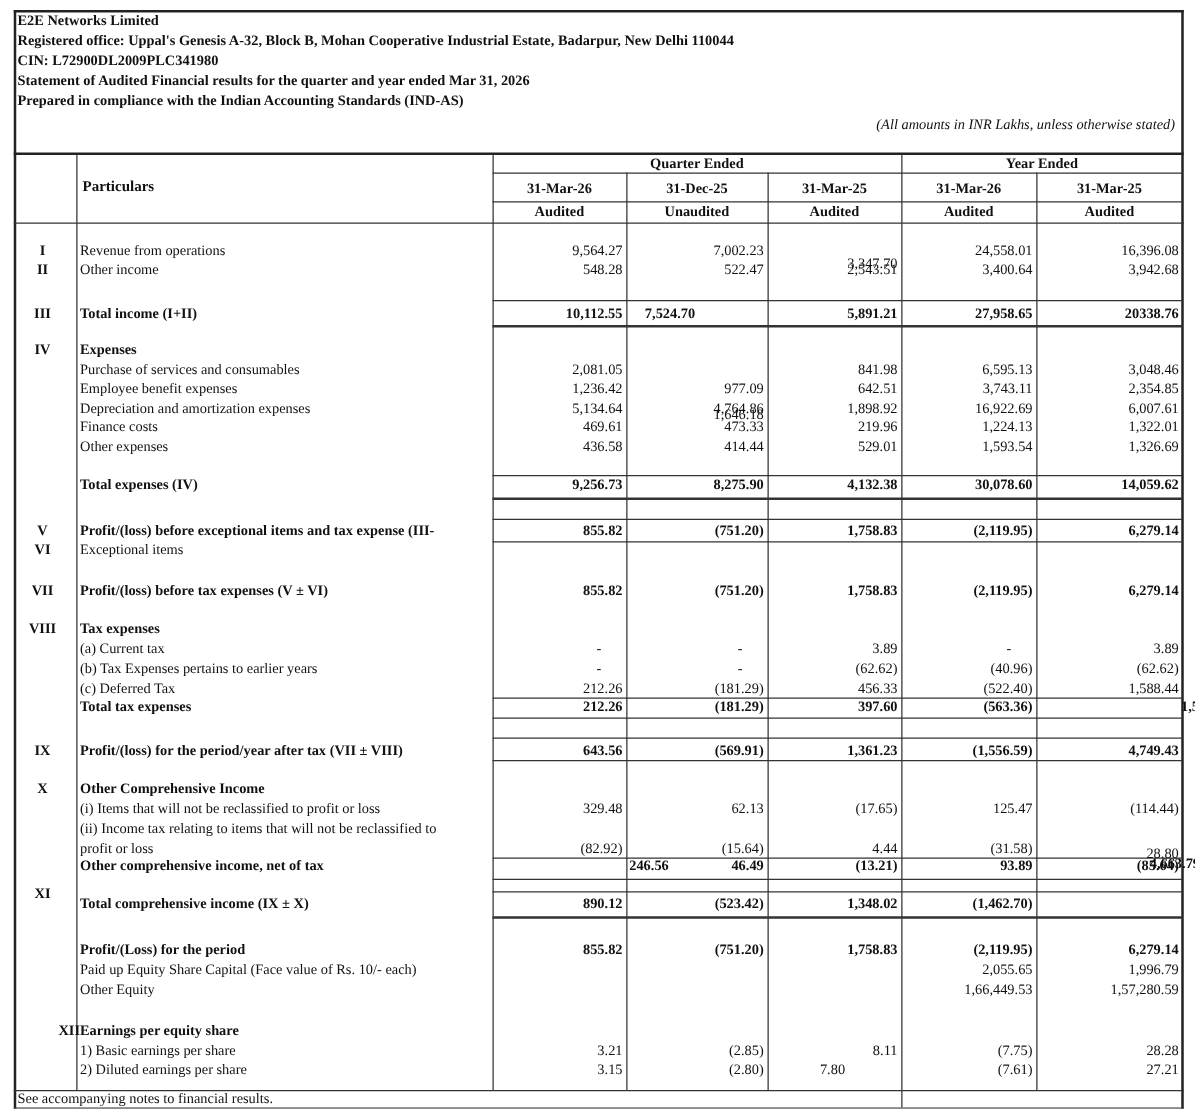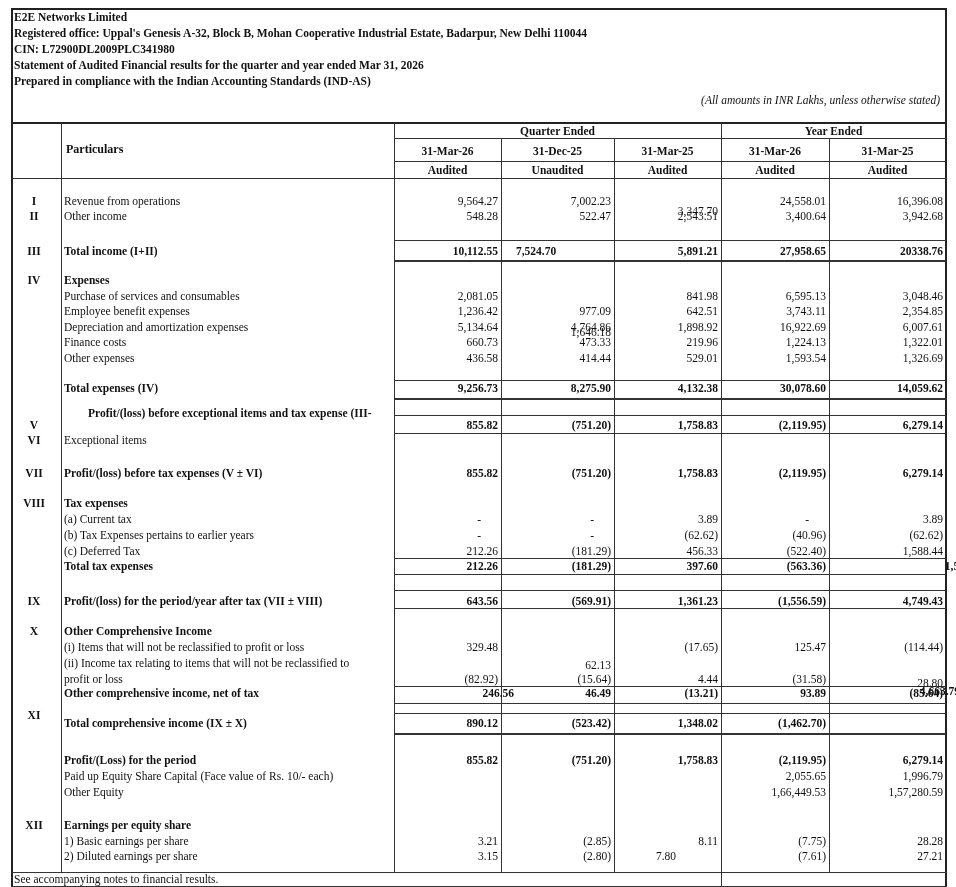--- a/index.html
+++ b/index.html
@@ -122,39 +122,39 @@
       <div class="num" style="left: 614px; width: 104px; top: 304px;">642.51</div>
       <div class="num" style="left: 721px; width: 105px; top: 304px;">3,743.11</div>
       <div class="num" style="left: 829px; width: 114px; top: 304px;">2,354.85</div>
       <div class="txt" style="left: 64px; top: 320px;">Depreciation and amortization expenses</div>
       <div class="num" style="left: 394px; width: 104px; top: 320px;">5,134.64</div>
       <div class="num" style="left: 501px; width: 110px; top: 320px;">4,764.86</div>
       <div class="num" style="left: 614px; width: 104px; top: 320px;">1,898.92</div>
       <div class="num" style="left: 721px; width: 105px; top: 320px;">16,922.69</div>
       <div class="num" style="left: 829px; width: 114px; top: 320px;">6,007.61</div>
       <div class="txt" style="left: 64px; top: 335px;">Finance costs</div>
-      <div class="num" style="left: 394px; width: 104px; top: 335px;">660.73</div>
+      <div class="num" style="left: 394px; width: 104px; top: 335px;">469.61</div>
       <div class="num" style="left: 501px; width: 110px; top: 335px;">473.33</div>
       <div class="num" style="left: 614px; width: 104px; top: 335px;">219.96</div>
       <div class="num" style="left: 721px; width: 105px; top: 335px;">1,224.13</div>
       <div class="num" style="left: 829px; width: 114px; top: 335px;">1,322.01</div>
       <div class="txt" style="left: 64px; top: 351px;">Other expenses</div>
       <div class="num" style="left: 394px; width: 104px; top: 351px;">436.58</div>
       <div class="num" style="left: 501px; width: 110px; top: 351px;">414.44</div>
       <div class="num" style="left: 614px; width: 104px; top: 351px;">529.01</div>
       <div class="num" style="left: 721px; width: 105px; top: 351px;">1,593.54</div>
       <div class="num" style="left: 829px; width: 114px; top: 351px;">1,326.69</div>
       <div class="txt b" style="left: 64px; top: 381px;">Total expenses (IV)</div>
       <div class="num b" style="left: 394px; width: 104px; top: 381px;">9,256.73</div>
       <div class="num b" style="left: 501px; width: 110px; top: 381px;">8,275.90</div>
       <div class="num b" style="left: 614px; width: 104px; top: 381px;">4,132.38</div>
       <div class="num b" style="left: 721px; width: 105px; top: 381px;">30,078.60</div>
       <div class="num b" style="left: 829px; width: 114px; top: 381px;">14,059.62</div>
       <div class="roman" style="left: 4px; top: 418px;">V</div>
-      <div class="txt b" style="left: 64px; top: 406px; margin-left: 24px;">Profit/(loss) before exceptional items and tax expense (III-</div>
+      <div class="txt b" style="left: 64px; top: 418px;">Profit/(loss) before exceptional items and tax expense (III-</div>
       <div class="num b" style="left: 394px; width: 104px; top: 418px;">855.82</div>
       <div class="num b" style="left: 501px; width: 110px; top: 418px;">(751.20)</div>
       <div class="num b" style="left: 614px; width: 104px; top: 418px;">1,758.83</div>
       <div class="num b" style="left: 721px; width: 105px; top: 418px;">(2,119.95)</div>
       <div class="num b" style="left: 829px; width: 114px; top: 418px;">6,279.14</div>
       <div class="roman" style="left: 4px; top: 433px;">VI</div>
       <div class="txt" style="left: 64px; top: 433px; text-align: right;">Exceptional items</div>
       <div class="roman" style="left: 4px; top: 466px;">VII</div>
       <div class="txt b" style="left: 64px; top: 466px;">Profit/(loss) before tax expenses (V ± VI)</div>
       <div class="num b" style="left: 394px; width: 104px; top: 466px;">855.82</div>
@@ -192,33 +192,33 @@
       <div class="txt b" style="left: 64px; top: 594px;">Profit/(loss) for the period/year after tax (VII ± VIII)</div>
       <div class="num b" style="left: 394px; width: 104px; top: 594px;">643.56</div>
       <div class="num b" style="left: 501px; width: 110px; top: 594px;">(569.91)</div>
       <div class="num b" style="left: 614px; width: 104px; top: 594px;">1,361.23</div>
       <div class="num b" style="left: 721px; width: 105px; top: 594px;">(1,556.59)</div>
       <div class="num b" style="left: 829px; width: 114px; top: 594px;">4,749.43</div>
       <div class="roman" style="left: 4px; top: 624px;">X</div>
       <div class="txt b" style="left: 64px; top: 624px;">Other Comprehensive Income</div>
       <div class="txt" style="left: 64px; top: 640px;">(i) Items that will not be reclassified to profit or loss</div>
       <div class="num" style="left: 394px; width: 104px; top: 640px;">329.48</div>
-      <div class="num" style="left: 501px; width: 110px; top: 640px; margin-top: 18px;">62.13</div>
+      <div class="num" style="left: 501px; width: 110px; top: 640px;">62.13</div>
       <div class="num" style="left: 614px; width: 104px; top: 640px;">(17.65)</div>
       <div class="num" style="left: 721px; width: 105px; top: 640px;">125.47</div>
       <div class="num" style="left: 829px; width: 114px; top: 640px;">(114.44)</div>
       <div class="txt" style="left: 64px; top: 656px;">(ii) Income tax relating to items that will not be reclassified to</div>
       <div class="txt" style="left: 64px; top: 672px;">profit or loss</div>
       <div class="num" style="left: 394px; width: 104px; top: 672px;">(82.92)</div>
       <div class="num" style="left: 501px; width: 110px; top: 672px;">(15.64)</div>
       <div class="num" style="left: 614px; width: 104px; top: 672px;">4.44</div>
       <div class="num" style="left: 721px; width: 105px; top: 672px;">(31.58)</div>
       <div class="num" style="left: 829px; width: 114px; top: 676px;">28.80</div>
       <div class="txt b" style="left: 64px; top: 686px;">Other comprehensive income, net of tax</div>
-      <div class="num b" style="left: 386px; width: 104px; top: 686px; padding-left: 24px;">246.56</div>
+      <div class="num b" style="left: 407px; width: 104px; top: 686px; padding-left: 24px;">246.56</div>
       <div class="num b" style="left: 501px; width: 110px; top: 686px;">46.49</div>
       <div class="num b" style="left: 614px; width: 104px; top: 686px;">(13.21)</div>
       <div class="num b" style="left: 721px; width: 105px; top: 686px;">93.89</div>
       <div class="num b" style="left: 829px; width: 114px; top: 686px;">(85.64)</div>
       <div class="roman" style="left: 4px; top: 708px;">XI</div>
       <div class="txt b" style="left: 64px; top: 716px;">Total comprehensive income (IX ± X)</div>
       <div class="num b" style="left: 394px; width: 104px; top: 716px;">890.12</div>
       <div class="num b" style="left: 501px; width: 110px; top: 716px;">(523.42)</div>
       <div class="num b" style="left: 614px; width: 104px; top: 716px;">1,348.02</div>
       <div class="num b" style="left: 721px; width: 105px; top: 716px;">(1,462.70)</div>
@@ -228,21 +228,21 @@
       <div class="num b" style="left: 501px; width: 110px; top: 753px;">(751.20)</div>
       <div class="num b" style="left: 614px; width: 104px; top: 753px;">1,758.83</div>
       <div class="num b" style="left: 721px; width: 105px; top: 753px;">(2,119.95)</div>
       <div class="num b" style="left: 829px; width: 114px; top: 753px;">6,279.14</div>
       <div class="txt" style="left: 64px; top: 769px;">Paid up Equity Share Capital (Face value of Rs. 10/- each)</div>
       <div class="num" style="left: 721px; width: 105px; top: 769px;">2,055.65</div>
       <div class="num" style="left: 829px; width: 114px; top: 769px;">1,996.79</div>
       <div class="txt" style="left: 64px; top: 785px;">Other Equity</div>
       <div class="num" style="left: 721px; width: 105px; top: 785px;">1,66,449.53</div>
       <div class="num" style="left: 829px; width: 114px; top: 785px;">1,57,280.59</div>
-      <div class="roman" style="left: 4px; top: 818px;">XII</div>
+      <div class="roman" style="left: 4px; top: 818px; text-align: right;">XII</div>
       <div class="txt b" style="left: 64px; top: 818px;">Earnings per equity share</div>
       <div class="txt" style="left: 64px; top: 834px;">1) Basic earnings per share</div>
       <div class="num" style="left: 394px; width: 104px; top: 834px;">3.21</div>
       <div class="num" style="left: 501px; width: 110px; top: 834px;">(2.85)</div>
       <div class="num" style="left: 614px; width: 104px; top: 834px;">8.11</div>
       <div class="num" style="left: 721px; width: 105px; top: 834px;">(7.75)</div>
       <div class="num" style="left: 829px; width: 114px; top: 834px;">28.28</div>
       <div class="txt" style="left: 64px; top: 849px;">2) Diluted earnings per share</div>
       <div class="num" style="left: 394px; width: 104px; top: 849px;">3.15</div>
       <div class="num" style="left: 501px; width: 110px; top: 849px;">(2.80)</div>

